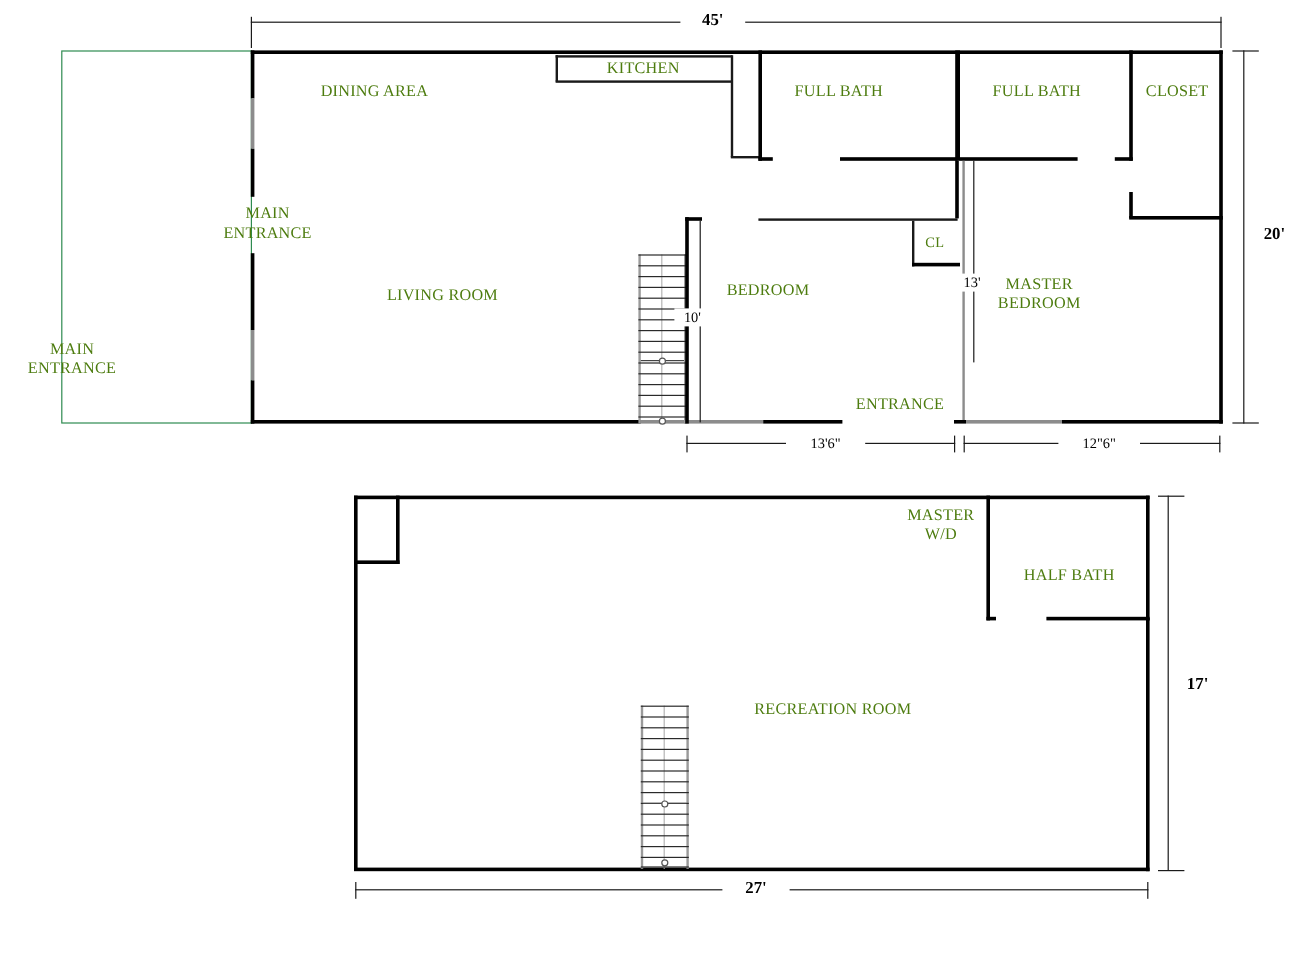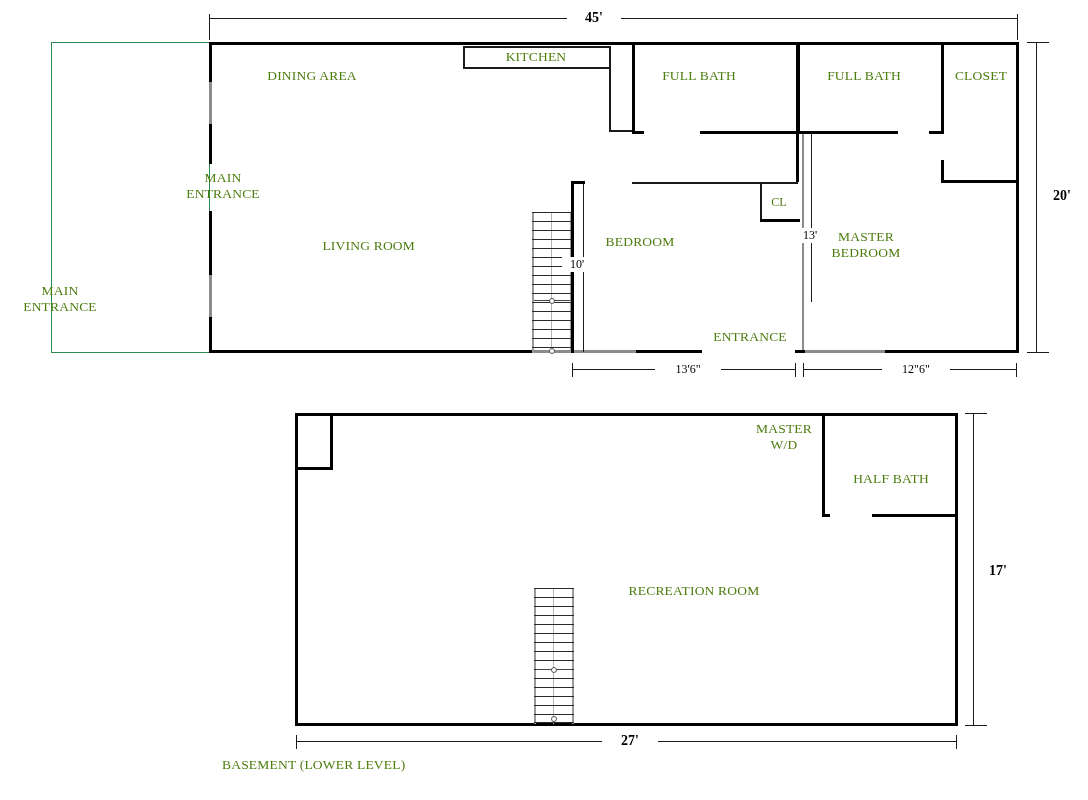--- a/index.html
+++ b/index.html
@@ -304,15 +304,14 @@
   <div class="tick-v" style="left:296px; top:735px; height:14px;"></div>
   <div class="tick-v" style="left:956px; top:735px; height:14px;"></div>
   <div class="dim-h" style="left:296px; top:741px; width:661px;"></div>
   <div class="dimtext" style="left:602px; top:733px; width:48px;">27'</div>
 
   <div class="tick-h" style="left:965px; top:413px; width:22px;"></div>
   <div class="tick-h" style="left:965px; top:725px; width:22px;"></div>
   <div class="dim-v" style="left:973px; top:413px; height:312px;"></div>
   <div class="dimtext" style="left:976px; top:563px; width:36px;">17'</div>
 
-  <div class="label caption" style="left:222px; top:757px; width:300px;">BASEMENT (LOWER LEVEL)</div>
 
 </div>
 
 </body></html>

